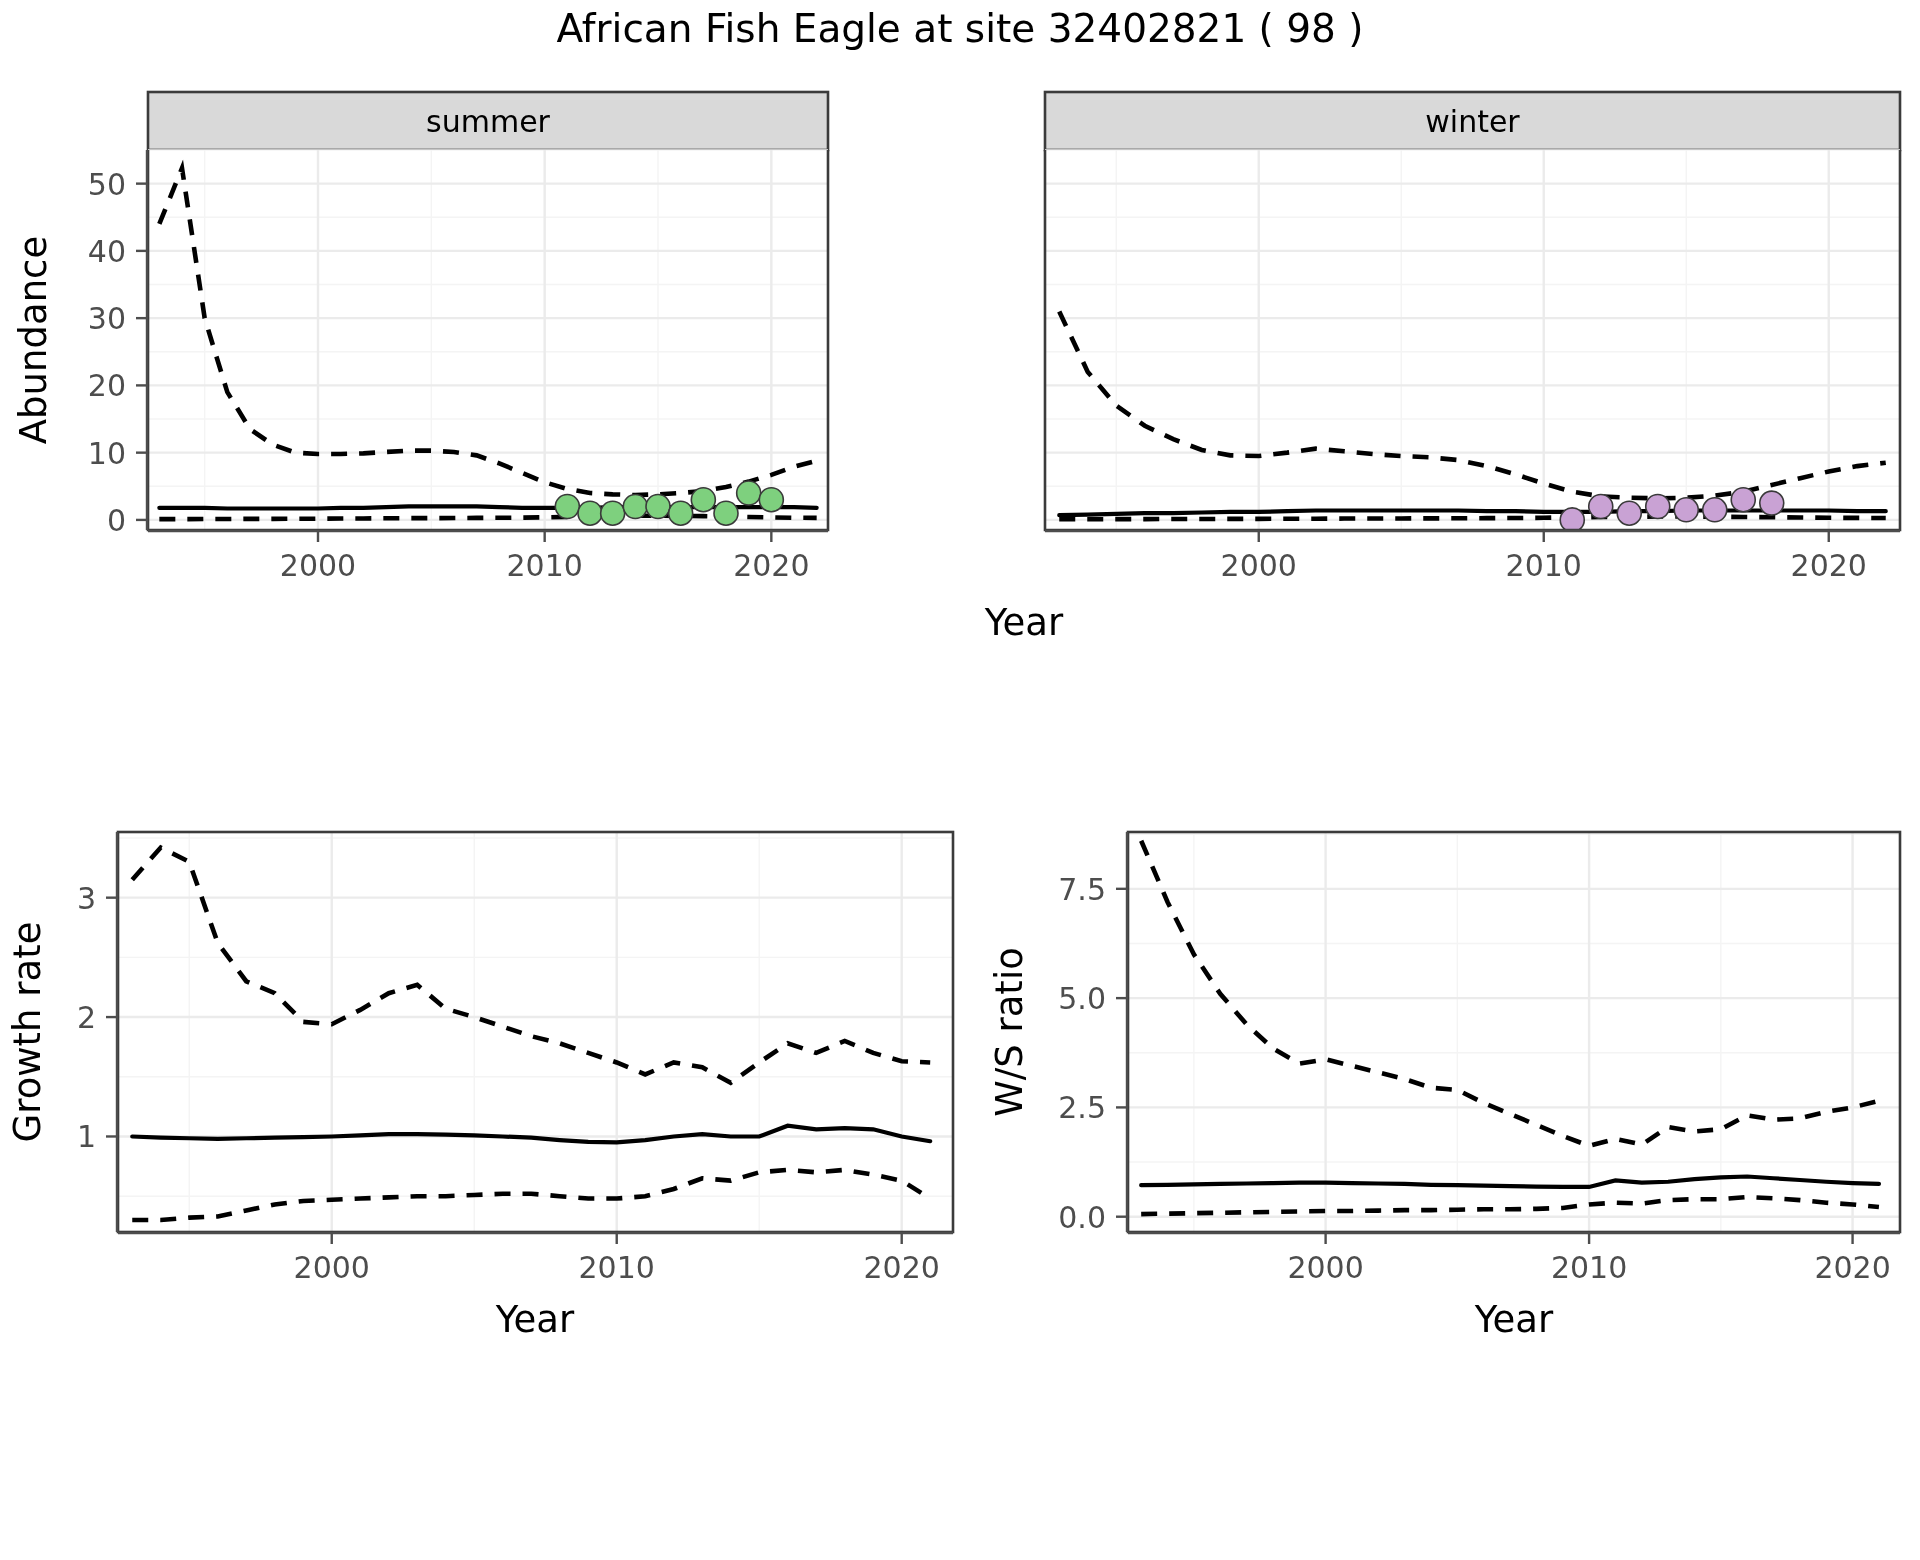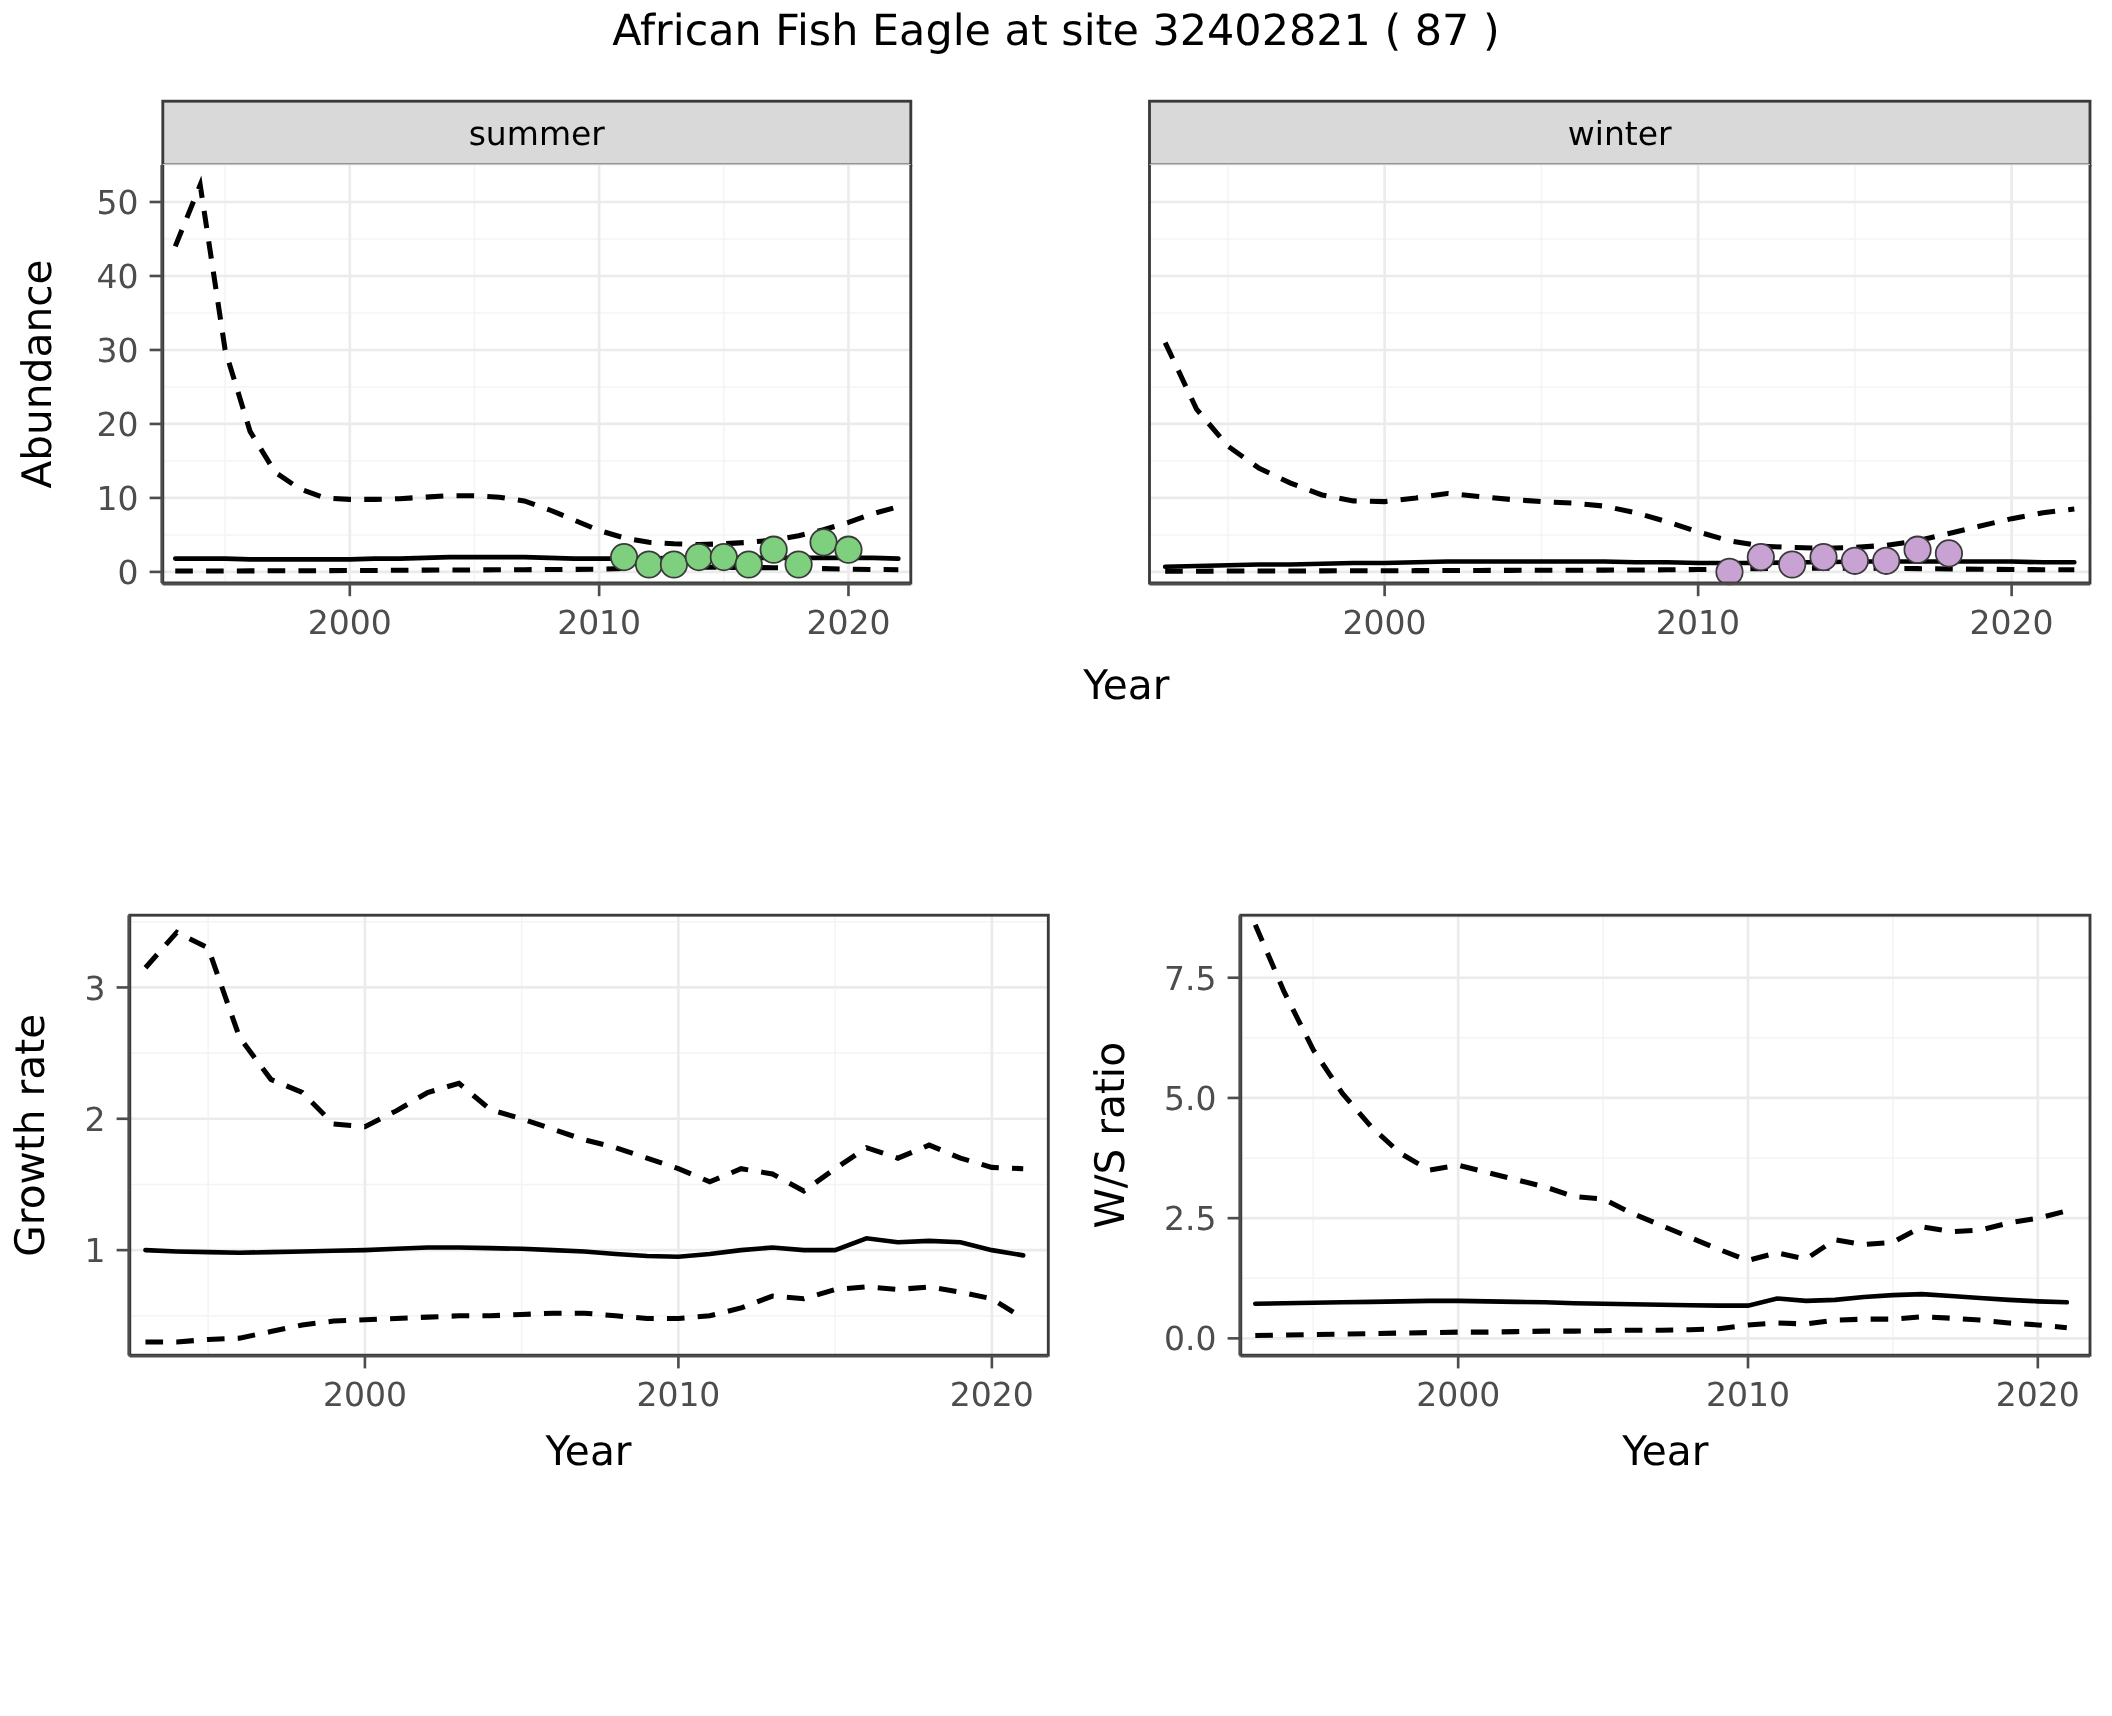--- a/index.html
+++ b/index.html
@@ -54,21 +54,21 @@
   .strip-bg { fill: #d9d9d9; stroke: #3b3b3b; stroke-width: 2.6; }
   .series-mean { fill: none; stroke: #000000; stroke-width: 4.2; stroke-linecap: round; }
   .series-ci { fill: none; stroke: #000000; stroke-width: 4.6; stroke-linecap: butt; stroke-dasharray: 16 12; }
   .pt { stroke: #3a3a3a; stroke-width: 1.6; }
 </style>
 </head>
 <body>
 
 <div id="root">
 
-  <div class="plot-title">African Fish Eagle at site 32402821 ( 87 )</div>
+  <div class="plot-title">African Fish Eagle at site 32402821 ( 98 )</div>
 
   <svg id="figure" width="1920" height="1560" viewBox="0 0 1920 1560" xmlns="http://www.w3.org/2000/svg">
       <g>
         <rect x="148" y="92" width="680" height="58" class="strip-bg"></rect>
         <text x="488" y="132" text-anchor="middle" class="strip-label">summer</text>
       </g>
       <g>
         <rect x="1045" y="92" width="855" height="58" class="strip-bg"></rect>
         <text x="1472.5" y="132" text-anchor="middle" class="strip-label">winter</text>
       </g>

